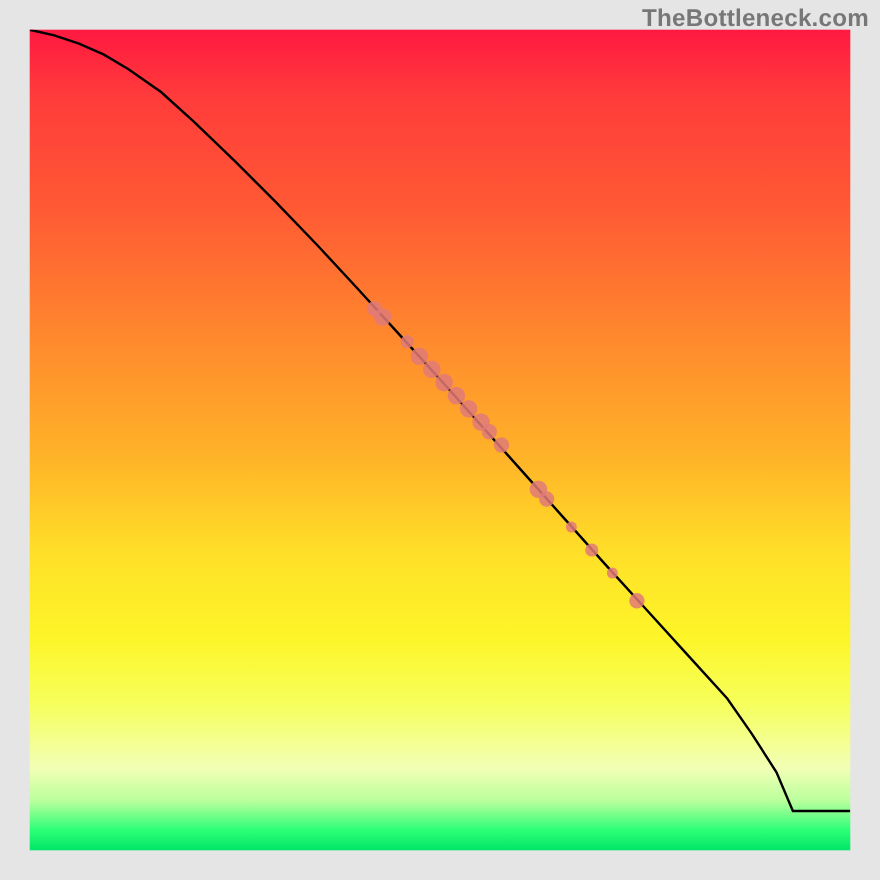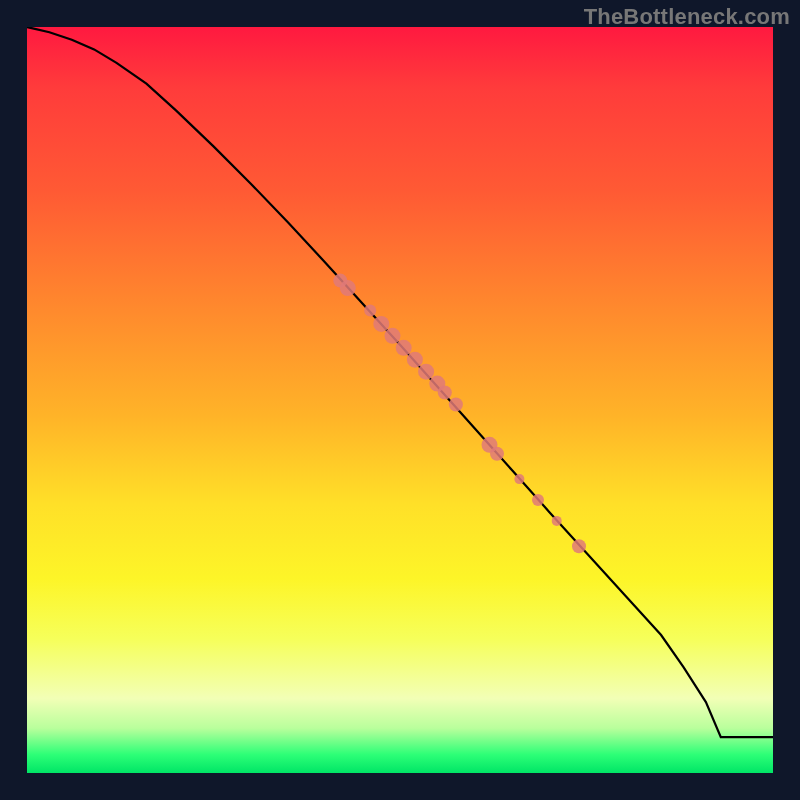--- a/index.html
+++ b/index.html
@@ -8,21 +8,21 @@
     width: 800px;
     height: 800px;
     background: #000;
     overflow: hidden;
     font-family: Arial, Helvetica, sans-serif;
   }
   .stage {
     position: relative;
     width: 800px;
     height: 800px;
-    background: #0f172a;
+    background: #e5e5e5;
   }
   .plot {
     position: absolute;
     left: 27px;
     top: 27px;
     width: 746px;
     height: 746px;
     
     background: linear-gradient(
       to bottom,

